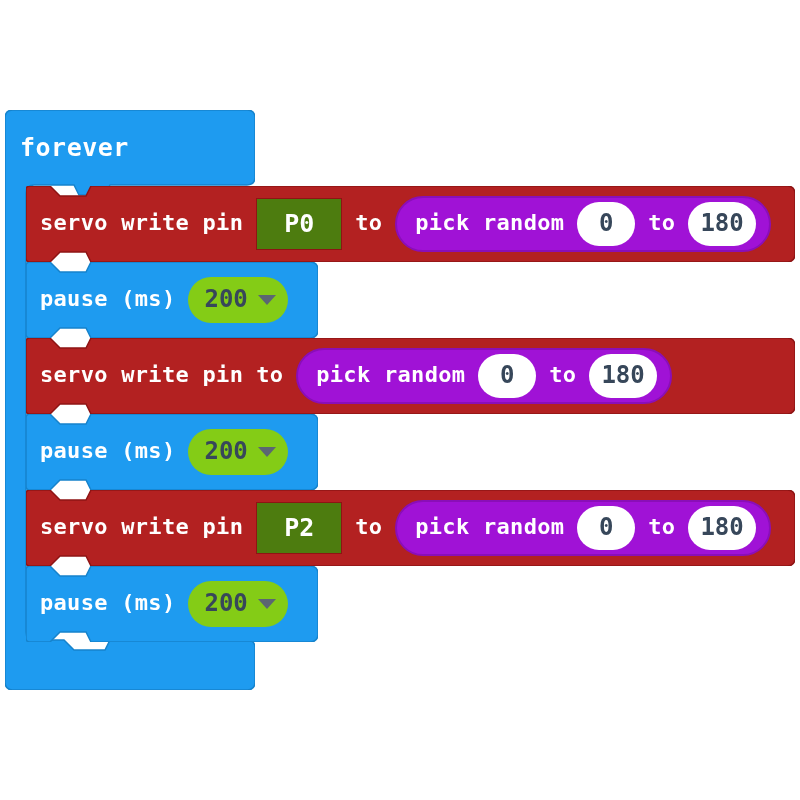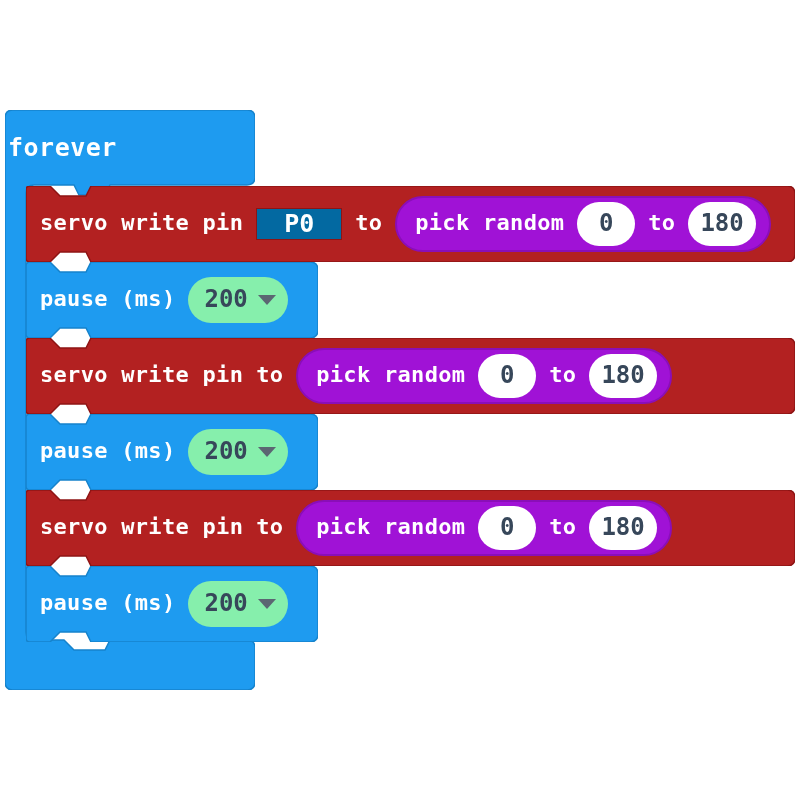--- a/index.html
+++ b/index.html
@@ -33,21 +33,21 @@
   }
   .forever-shape {
     position: absolute;
     left: 0;
     top: 0;
     width: 250px;
     height: 580px;
   }
   .forever-label {
     position: absolute;
-    left: 8px;
+    left: 20px;
     top: 133px;
     font-size: 25px;
     font-weight: bold;
     color: #ffffff;
     letter-spacing: 0.5px;
     white-space: nowrap;
     z-index: 6;
   }
 
   
@@ -83,24 +83,24 @@
     position: relative;
     top: -1px;
   }
 
   
   .pinfield {
     display: inline-flex;
     align-items: center;
     justify-content: center;
     min-width: 86px;
-    height: 32px;
+    height: 52px;
     padding: 0 14px;
     border-radius: 0;
-    background: #0369a1;
+    background: #4d7c0f;
     border: 1px solid #8E1414;
     box-sizing: border-box;
   }
   .pinfield span {
     font-size: 25px;
     font-weight: bold;
     color: #ffffff;
     line-height: 1;
     position: relative;
     top: -1px;
@@ -142,21 +142,21 @@
   }
 
   
   .pausefield {
     display: inline-flex;
     align-items: center;
     justify-content: center;
     height: 46px;
     padding: 0 12px 0 16px;
     border-radius: 23px;
-    background: #86efac;
+    background: #84cc16;
     gap: 10px;
     box-sizing: border-box;
   }
   .pausefield .pv {
     font-size: 24px;
     font-weight: bold;
     color: #37475A;
     line-height: 1;
     position: relative;
     top: -1px;
@@ -271,20 +271,23 @@
   </div>
 
   <div class="stmt" style="left:26px; top:490px; width:769px;">
     <svg class="shape" viewBox="0 0 769 76" preserveAspectRatio="none">
       <path d="M4,0 L24,0 L34,10 L60,10 L65,0 L761,0 Q769,0 769,8
                L769,68 Q769,76 761,76 L65,76 L60,66 L34,66 L24,76 L4,76
                Q0,76 0,72 L0,4 Q0,0 4,0 Z" fill="#B32121" stroke="#8E1414" stroke-width="1.5"></path>
     </svg>
     <div class="row">
       <span class="lbl">servo write pin</span>
+      <span class="pinfield">
+        <span>P2</span>
+      </span>
       <span class="lbl">to</span>
       <span class="reporter">
         <span class="lbl">pick random</span>
         <span class="numoval">
           <span>0</span>
         </span>
         <span class="lbl">to</span>
         <span class="numoval">
           <span>180</span>
         </span>

